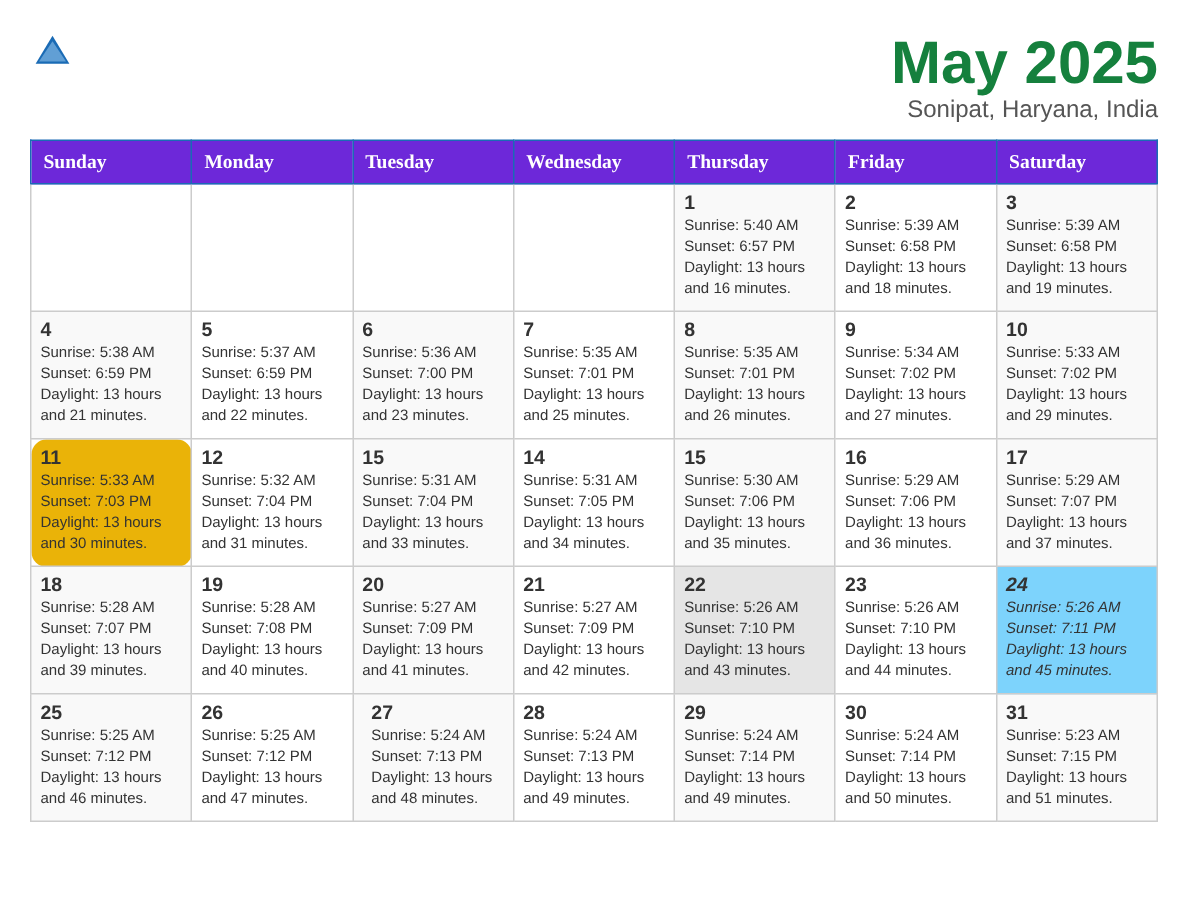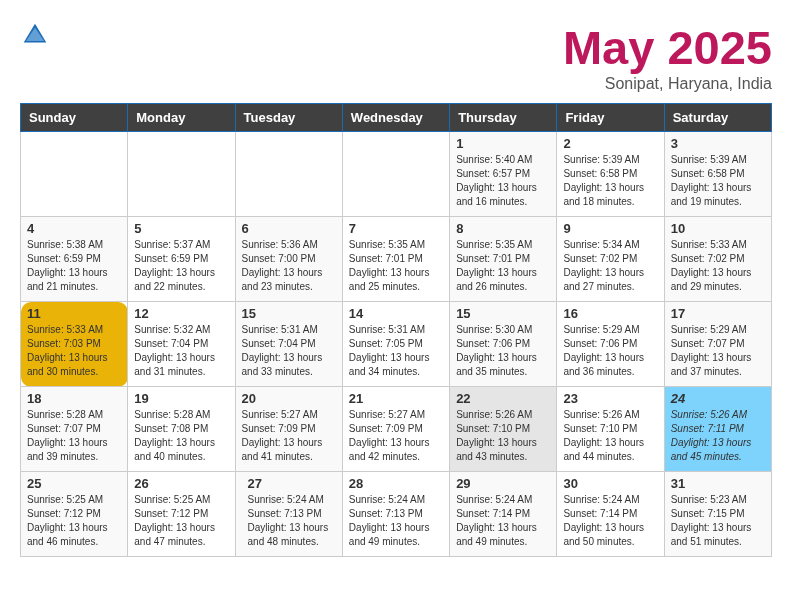--- a/index.html
+++ b/index.html
@@ -37,41 +37,42 @@
       color: #1a6bb5;
     }
     .logo-icon {
       width: 30px;
       height: 30px;
     }
     .title-area {
       text-align: right;
     }
     .month-title {
-      font-size: 47px;
-      font-weight: bold;
-      color: #be185d;
+      font-size: 40px;
+      font-weight: bold;
+      color: #15803d;
       text-align: center;
     }
     .subtitle {
       font-size: 16px;
       color: #555;
     }
     .calendar {
       width: 100%;
       border-collapse: collapse;
       border: 1px solid #ccc;
     }
     .calendar th {
-      background-color: #404040;
+      background-color: #6d28d9;
       color: white;
       text-align: left;
       padding: 6px 8px;
       font-size: 13px;
       border: 1px solid #1a6bb5;
+      font-family: Liberation Serif, serif;
     }
     .calendar td {
       vertical-align: top;
       border: 1px solid #ccc;
       padding: 4px 6px;
       width: calc(100% / 7);
       height: 85px;
       background: #fff;
       font-size: 10.5px;
       color: #333;

